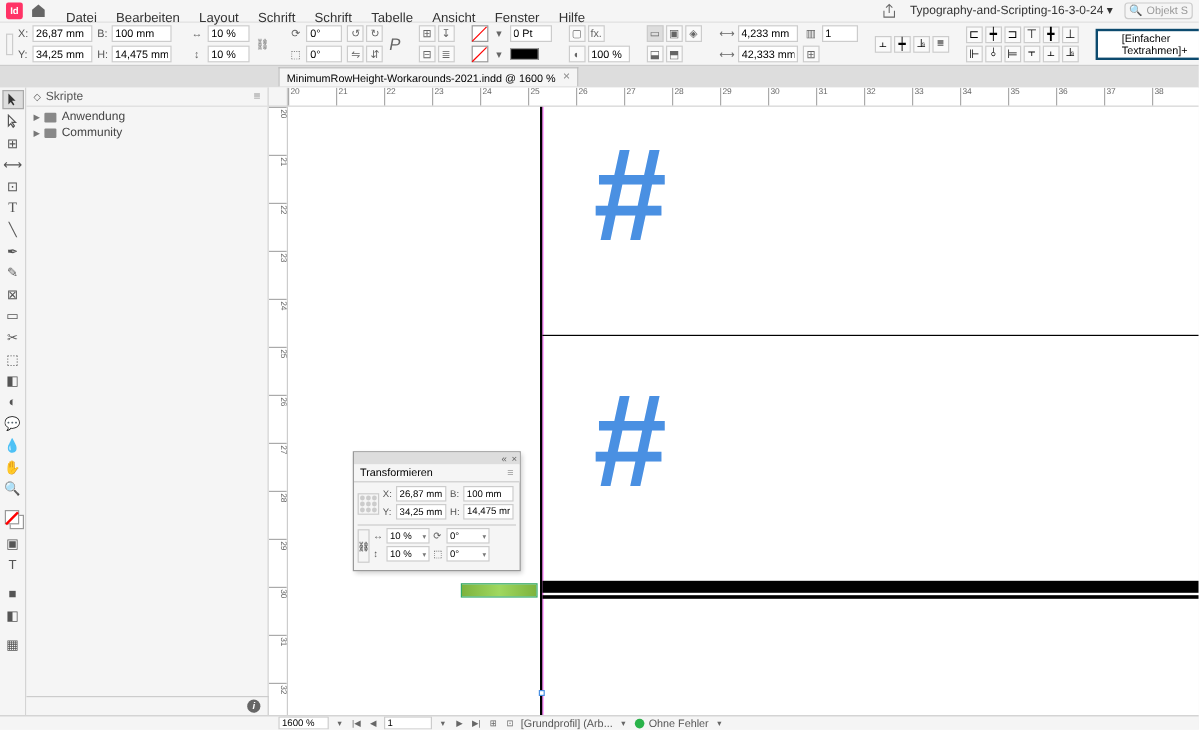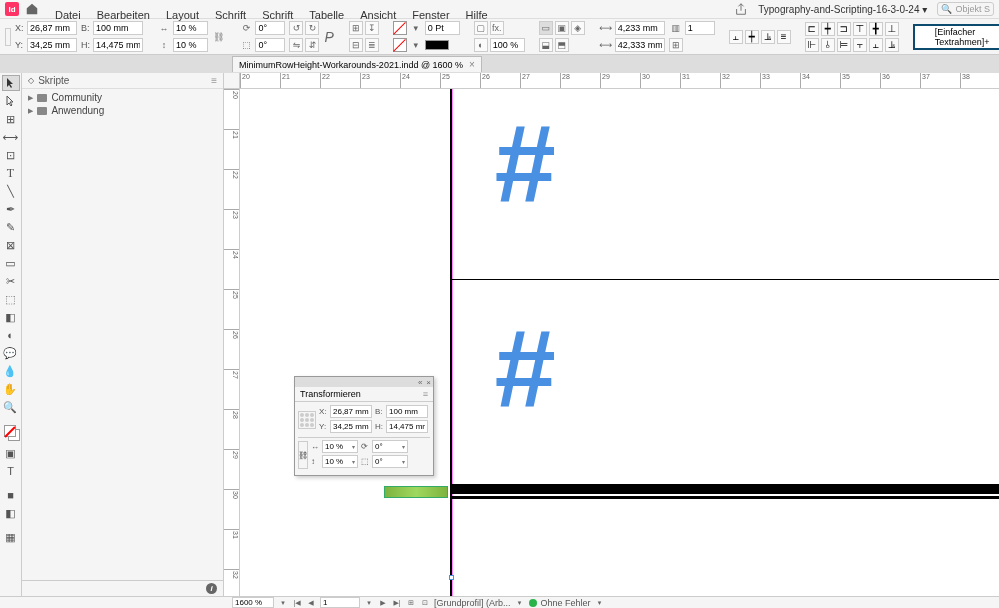--- a/index.html
+++ b/index.html
@@ -352,26 +352,26 @@
   <div class="sidepanel">
     <div class="panel-hdr">
       <span class="icon">◇</span>
       <span>Skripte</span>
       <span class="menu">≡</span>
     </div>
     <div class="tree">
       <div class="tree-item">
           <span class="arrow">▶</span>
           <span class="folder"></span>
-          <span>Community</span>
+          <span>Anwendung</span>
         </div>
       <div class="tree-item">
           <span class="arrow">▶</span>
           <span class="folder"></span>
-          <span>Anwendung</span>
+          <span>Community</span>
         </div>
     </div>
   </div>
 
   <div class="canvas-wrap">
     <div class="ruler-corner"></div>
     <div class="ruler-h" id="ruler-h">
         <div class="tick">20</div>
         <div class="tick">21</div>
         <div class="tick">22</div>

